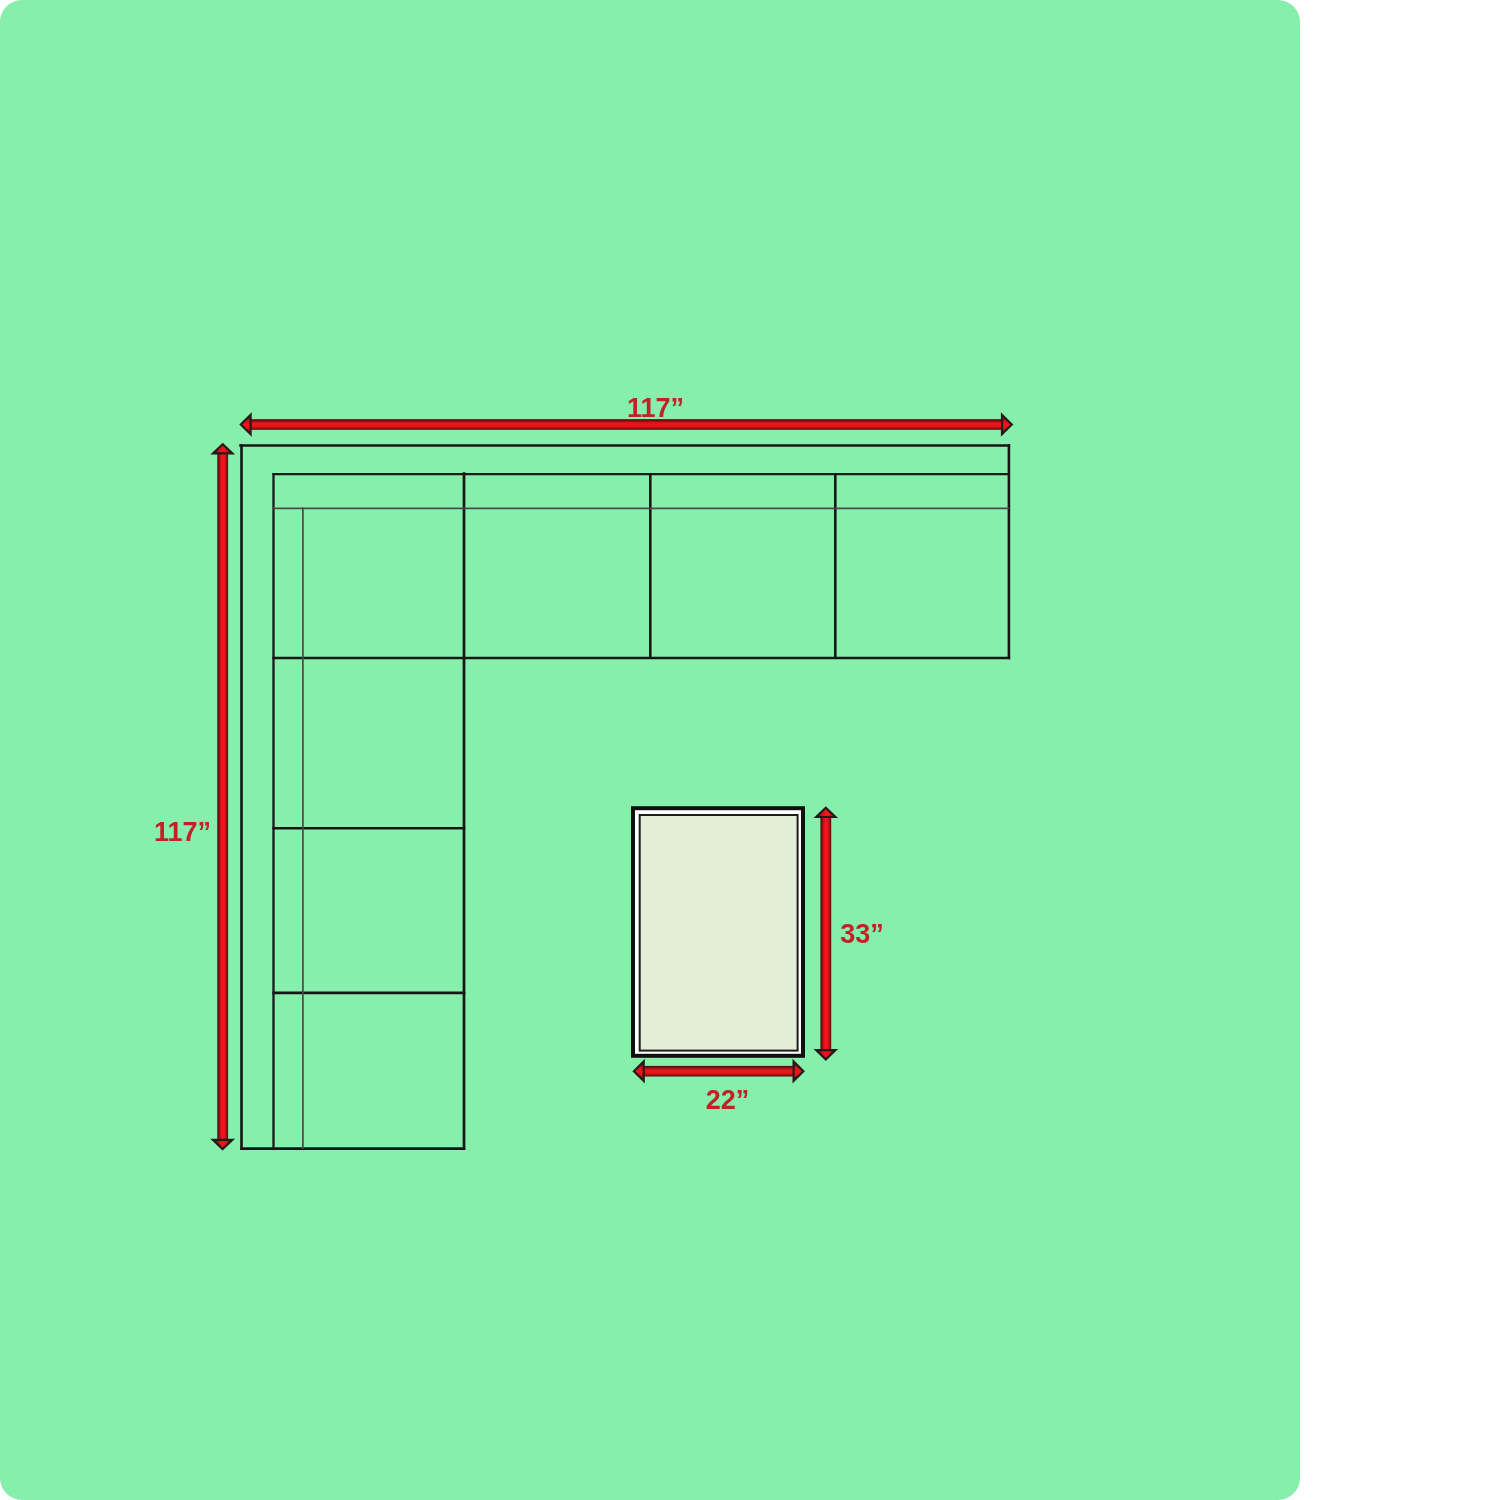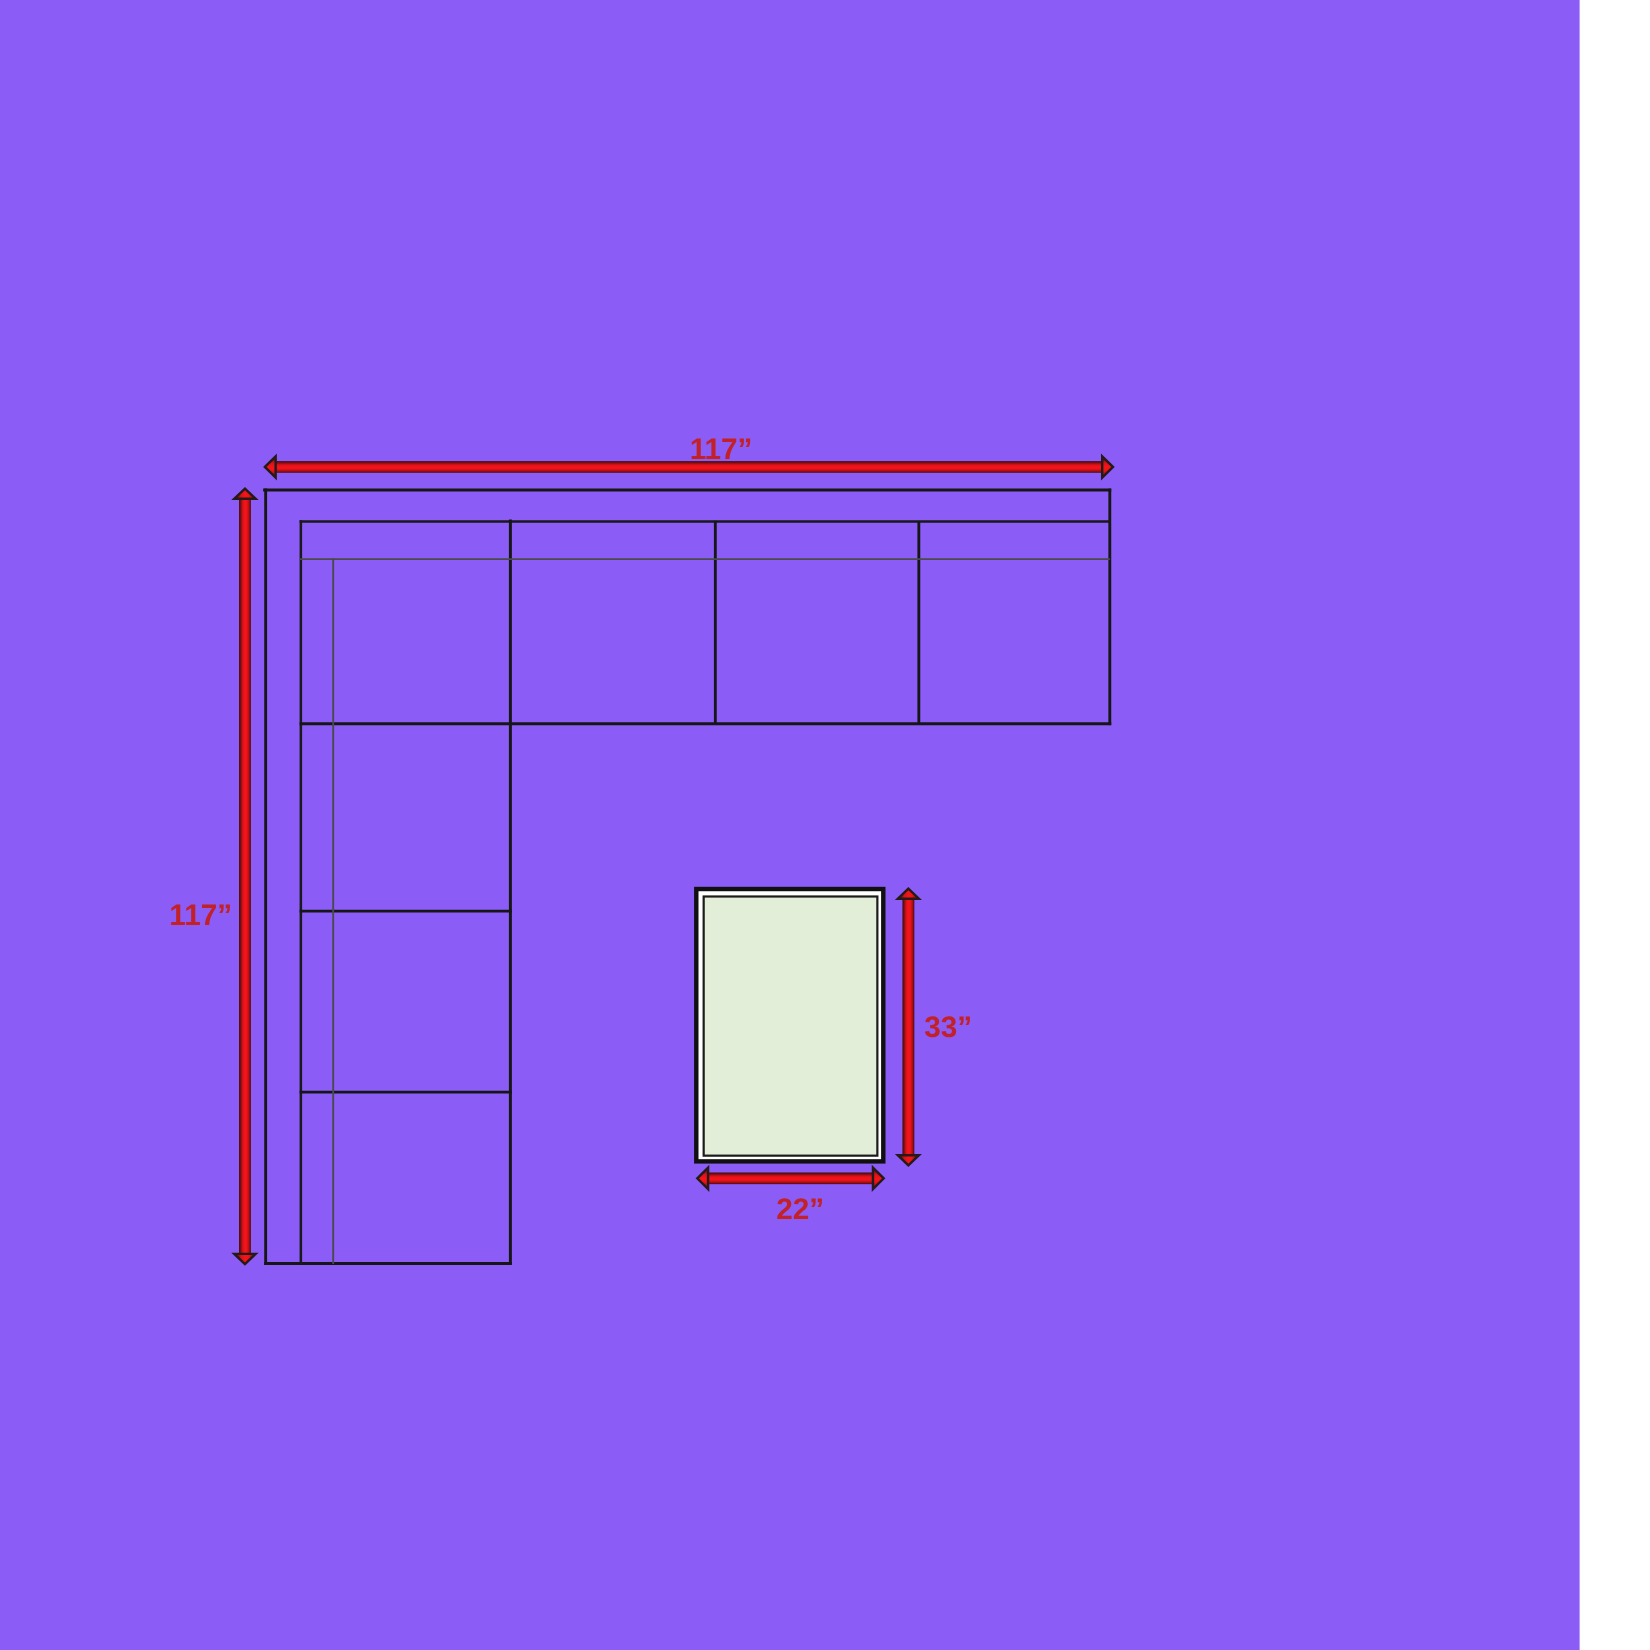--- a/index.html
+++ b/index.html
@@ -1,16 +1,16 @@
 <!DOCTYPE html>
 <html><head>
 <meta charset="utf-8">
 <style>
   html,body{margin:0;padding:0;background:#ffffff;}
-  .page{width:1436px;height:1500px;position:relative;background:#8b5cf6;}
+  .page{width:1300px;height:1500px;position:relative;background:#86efac;border-radius:22px;}
   svg{position:absolute;top:0;left:0;}
   text{font-family:"Liberation Sans", sans-serif;font-weight:700;fill:#c22127;}
 </style>
 </head>
 <body>
 <div class="page">
 <svg width="1500" height="1500" viewBox="0 0 1500 1500">
 <defs>
   <linearGradient id="gV" x1="0" y1="0" x2="0" y2="1">
     <stop offset="0" stop-color="#45090b"></stop>

